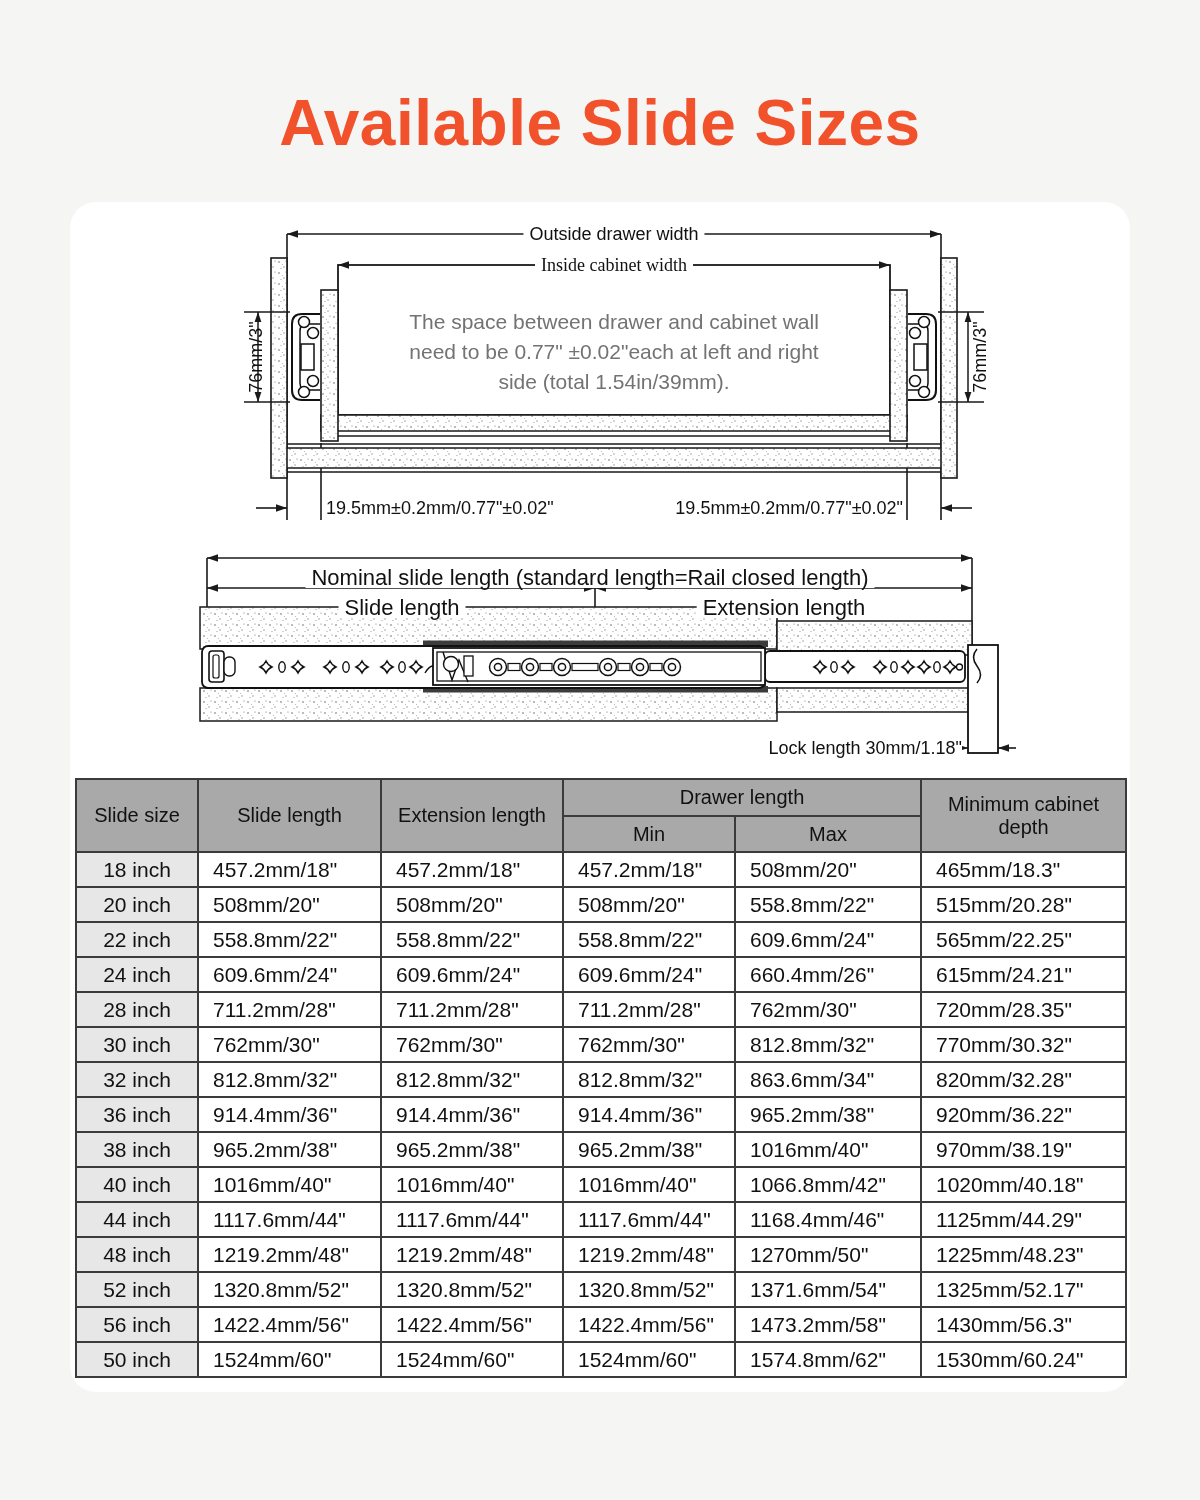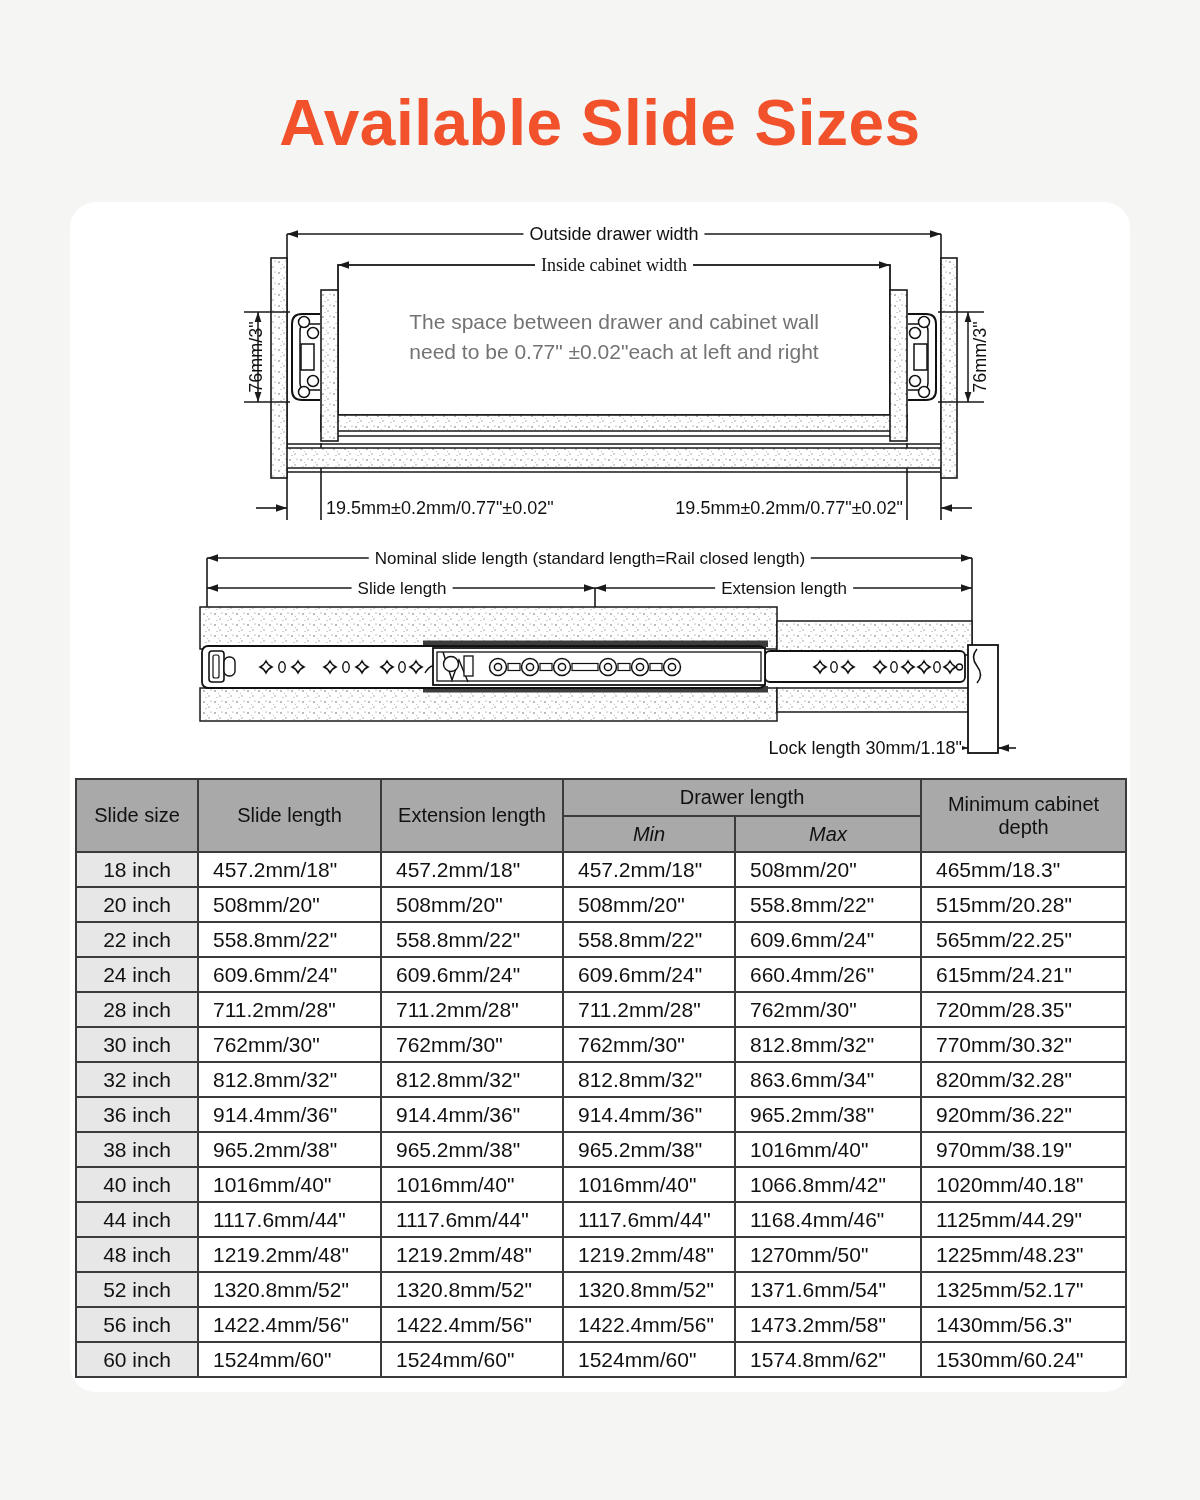--- a/index.html
+++ b/index.html
@@ -9,34 +9,34 @@
          font-size:64px;font-weight:bold;color:#F1512B;letter-spacing:.5px;}
   .panel{position:absolute;left:70px;top:202px;width:1060px;height:1190px;
          background:#FFFFFF;border-radius:26px;}
   .diag{position:absolute;}
   #d1{left:244px;top:215px;width:740px;height:312px;}
   #d2{left:180px;top:545px;width:845px;height:218px;}
   .dlabel{position:absolute;font-size:18px;line-height:20px;background:#fff;
           padding:0 6px;white-space:nowrap;color:#111;}
   .ctr{transform:translateX(-50%);}
   .rot{transform:rotate(-90deg);padding:0;text-align:center;background:transparent;}
-  .d2l{font-size:17px;}
+  .d2l{font-size:22px;margin-top:19px;}
   .note{position:absolute;left:130px;top:92px;width:480px;text-align:center;
         font-size:21px;line-height:30px;color:#737373;background:transparent;}
   .lock{position:absolute;top:193px;right:63px;font-size:18px;line-height:20px;
         white-space:nowrap;background:#fff;padding-left:4px;}
   svg{position:absolute;left:0;top:0;overflow:visible;}
   svg *{vector-effect:none;}
   
   .spec{position:absolute;left:75px;top:778px;border-collapse:collapse;
         table-layout:fixed;width:1050px;font-size:21px;}
   .spec th,.spec td{border:2px solid #3B3B3B;padding:0;}
   .spec th{background:#A9A9A9;font-weight:normal;font-size:20px;text-align:center;}
   .spec thead tr:first-child{height:37px;margin-left:38px;}
-  .spec thead tr:last-child{height:36px;font-style:italic;}
+  .spec thead tr:last-child{height:36px;}
   .spec tbody tr{height:35px;}
   .spec td{background:#fff;text-align:left;padding-left:14px;}
   .spec td.c0{background:#E7E7E7;text-align:center;padding-left:0;}
 </style>
 </head>
 <body>
 
 <div class="canvas">
 
   <div class="title">Available Slide Sizes</div>
@@ -134,20 +134,21 @@
         <polygon points="697,293 708,289.2 708,296.8" fill="#1a1a1a"></polygon>
       </g>
     </svg>
 
     <span class="dlabel ctr" style="left:370px;top:9px;">Outside drawer width</span>
     <span class="dlabel ctr" style="left:370px;top:40px;font-family:Liberation Serif, serif;">Inside cabinet width</span>
 
     <div class="note">
       <span style="display:block">The space between drawer and cabinet wall</span>
       <span style="display:block">need to be 0.77" ±0.02"each at left and right</span>
+      <span style="display:block">side (total 1.54in/39mm).</span>
     </div>
 
     <span class="dlabel rot" style="left:-28px;top:132px;width:80px;">76mm/3"</span>
     <span class="dlabel rot" style="left:696px;top:132px;width:80px;">76mm/3"</span>
 
     <span class="dlabel" style="left:82px;top:283px;padding:0;">19.5mm±0.2mm/0.77"±0.02"</span>
     <span class="dlabel" style="right:81px;top:283px;padding:0;">19.5mm±0.2mm/0.77"±0.02"</span>
   </div>
 
   <div class="diag" id="d2">
@@ -394,21 +395,21 @@
       </tr>
       <tr>
         <td class="c0">56 inch</td>
         <td>1422.4mm/56"</td>
         <td>1422.4mm/56"</td>
         <td>1422.4mm/56"</td>
         <td>1473.2mm/58"</td>
         <td>1430mm/56.3"</td>
       </tr>
       <tr>
-        <td class="c0">60 inch</td>
+        <td class="c0">50 inch</td>
         <td>1524mm/60"</td>
         <td>1524mm/60"</td>
         <td>1524mm/60"</td>
         <td>1574.8mm/62"</td>
         <td>1530mm/60.24"</td>
       </tr>
     </tbody>
   </table>
 
 </div>

